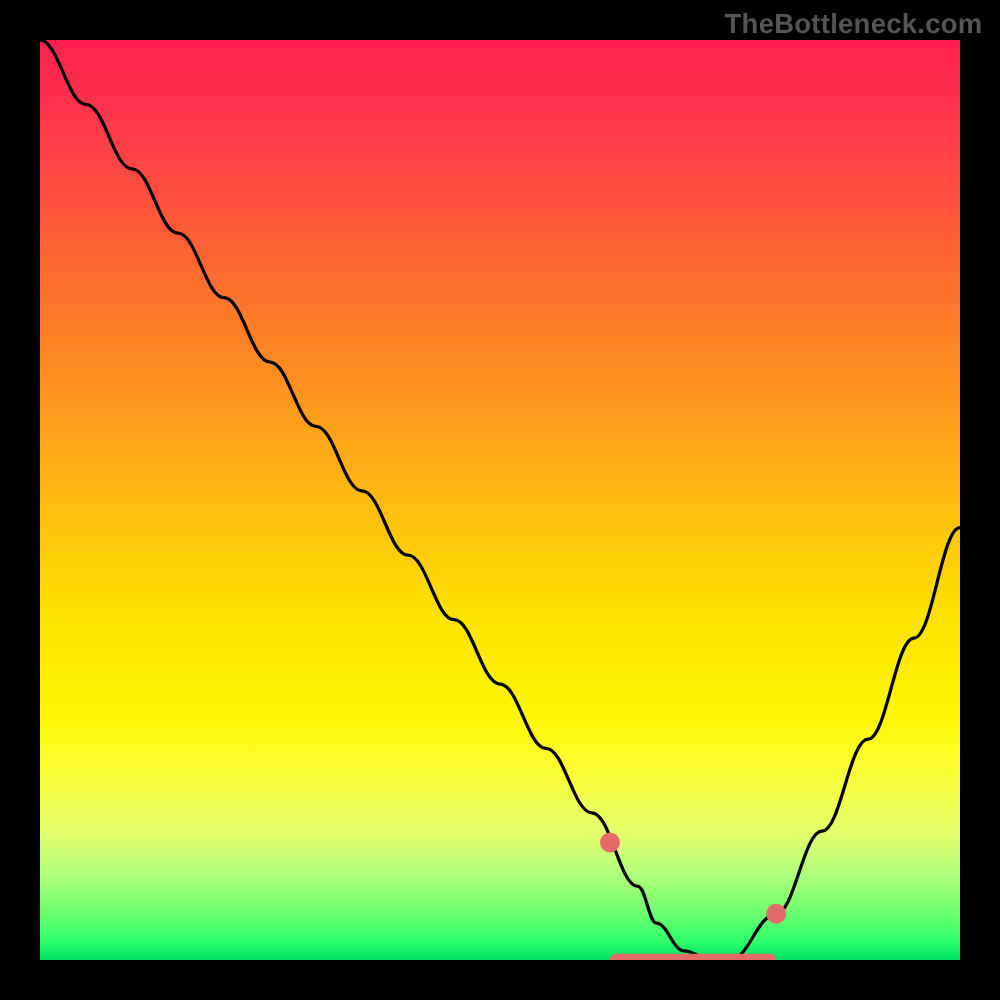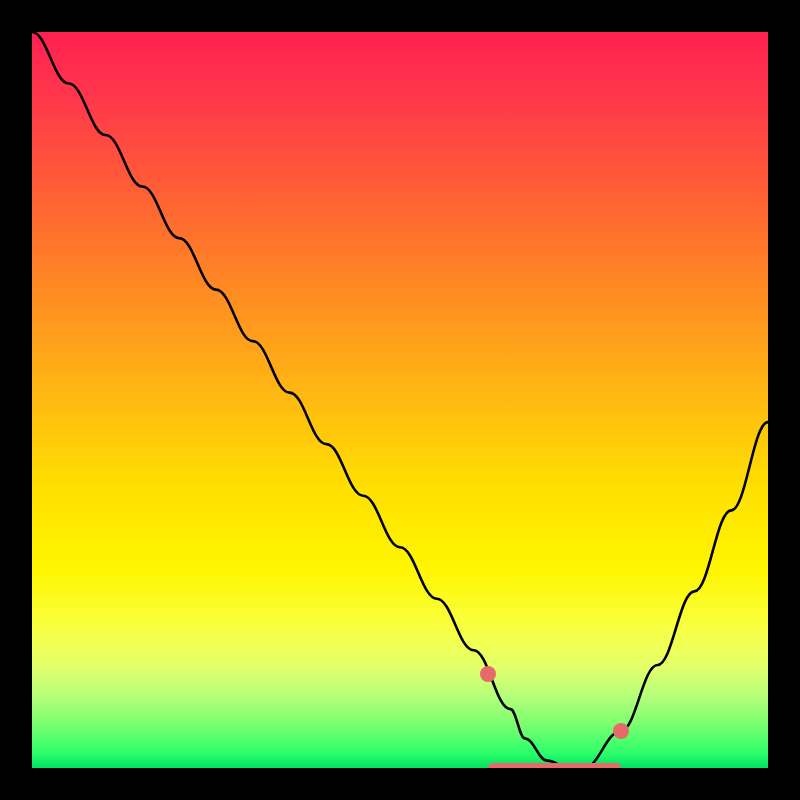--- a/index.html
+++ b/index.html
@@ -74,20 +74,21 @@
     border-radius: 50%;
     background: #e66a6a;
     z-index: 3;
   }
 </style>
 </head>
 <body>
 
 <div class="frame">
 
+  <div class="watermark">TheBottleneck.com</div>
 
   <div class="plot">
     <div class="gradient"></div>
 
     <svg class="curve" viewBox="0 0 736 736" preserveAspectRatio="none">
       <path fill="none" stroke="#000" stroke-width="2.6" stroke-linecap="round" d="M 0.00 0.00 C 14.72 0.00, 22.08 51.52, 36.80 51.52 C 51.52 51.52, 58.88 103.04, 73.60 103.04 C 88.32 103.04, 95.68 154.56, 110.40 154.56 C 125.12 154.56, 132.48 206.08, 147.20 206.08 C 161.92 206.08, 169.28 257.60, 184.00 257.60 C 198.72 257.60, 206.08 309.12, 220.80 309.12 C 235.52 309.12, 242.88 360.64, 257.60 360.64 C 272.32 360.64, 279.68 412.16, 294.40 412.16 C 309.12 412.16, 316.48 463.68, 331.20 463.68 C 345.92 463.68, 353.28 515.20, 368.00 515.20 C 382.72 515.20, 390.08 566.72, 404.80 566.72 C 419.52 566.72, 426.88 618.24, 441.60 618.24 C 456.32 618.24, 463.68 677.12, 478.40 677.12 C 484.29 677.12, 487.23 706.56, 493.12 706.56 C 501.95 706.56, 506.37 728.64, 515.20 728.64 C 524.03 728.64, 528.45 736.00, 537.28 736.00 C 543.17 736.00, 546.11 736.00, 552.00 736.00 C 566.72 736.00, 574.08 699.20, 588.80 699.20 C 603.52 699.20, 610.88 632.96, 625.60 632.96 C 640.32 632.96, 647.68 559.36, 662.40 559.36 C 677.12 559.36, 684.48 478.40, 699.20 478.40 C 713.92 478.40, 721.28 390.08, 736.00 390.08 "></path>
     </svg>
 
     <div class="marker-line" style="left: 456.32px; top: 731px; width: 132.48px;"></div>
     <div class="marker-cap" style="left: 448.32px; top: 633.792px;"></div>

